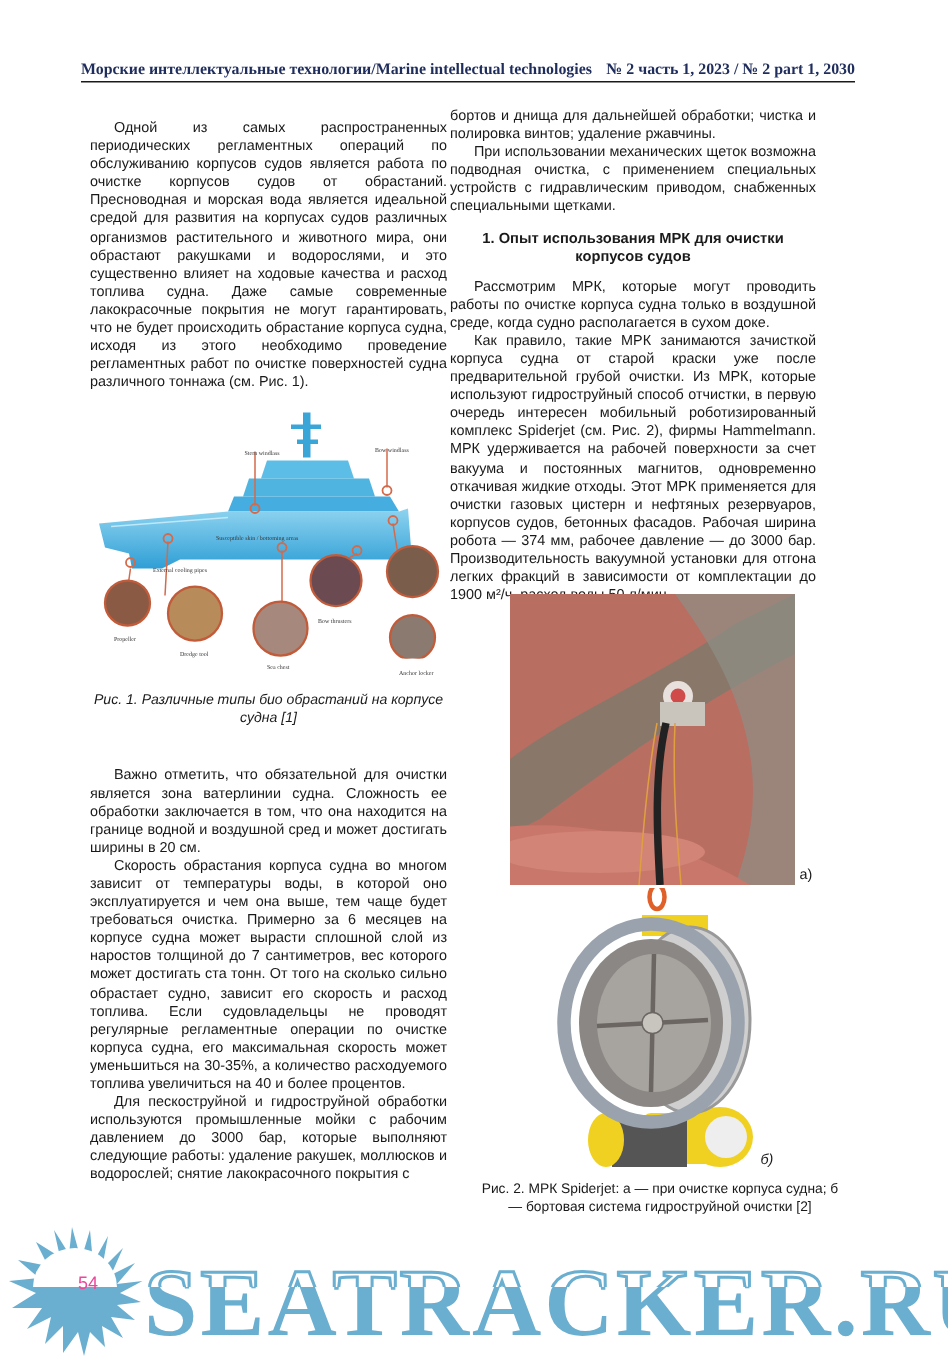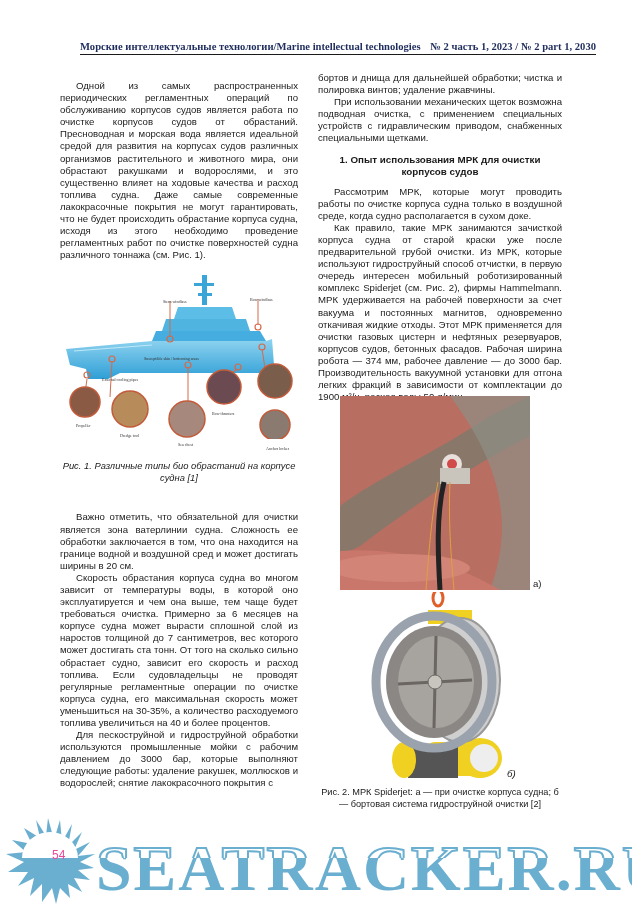--- a/index.html
+++ b/index.html
@@ -1,20 +1,20 @@
 <!DOCTYPE html>
 <html><head>
 <meta charset="utf-8">
 <style>
   html, body { margin:0; padding:0; background:#ffffff; }
   body { width:632px; height:905px; position:relative; overflow:hidden; font-family:"Liberation Sans", sans-serif; color:#1a1a1a; }
-  .header { position:absolute; left:54px; top:38px; width:516px; height:14px; border-bottom:1.5px solid #1a1a1a; font-family:"Liberation Serif", serif; font-weight:bold; font-size:10.6px; color:#1f2d5c; display:flex; justify-content:space-between; align-items:flex-end; padding-bottom:2px;margin-left:26px; }
+  .header { position:absolute; left:54px; top:38px; width:516px; height:14px; border-bottom:1.5px solid #1a1a1a; font-family:"Liberation Serif", serif; font-weight:bold; font-size:10.6px; color:#1f2d5c; display:flex; justify-content:space-between; align-items:flex-end; padding-bottom:2px; }
   .col { position:absolute; font-size:9.6px; line-height:12.1px; text-align:justify; }
   .col-left { left:60px; top:80px; width:238px; }
-  .col-right { left:318px; top:72px; width:244px; }
+  .col-right { left:300px; top:72px; width:244px; }
   .col p { margin:0; text-indent:16px; }
   .col p.noindent { text-indent:0; }
   h2 { font-size:9.8px; font-weight:bold; text-align:center; margin:0 0 5px 0; line-height:12px; }
   .h-intro { margin-bottom:4px; }
   .h-sec { margin:9px 0 8px 0; }
   .caption { font-style:italic; font-size:9.4px; text-align:center; line-height:12px; margin:3px 0 27px 0; }
   .fig1 { position:relative; width:238px; height:188px; margin:8px 0 0 0; }
   .fig2a { position:absolute; left:340px; top:396px; width:190px; height:194px; overflow:hidden; }
   .fig2a-label { position:absolute; left:533px; top:578px; font-size:9.6px; }
   .fig2b { position:absolute; left:368px; top:592px; width:160px; height:188px; }

